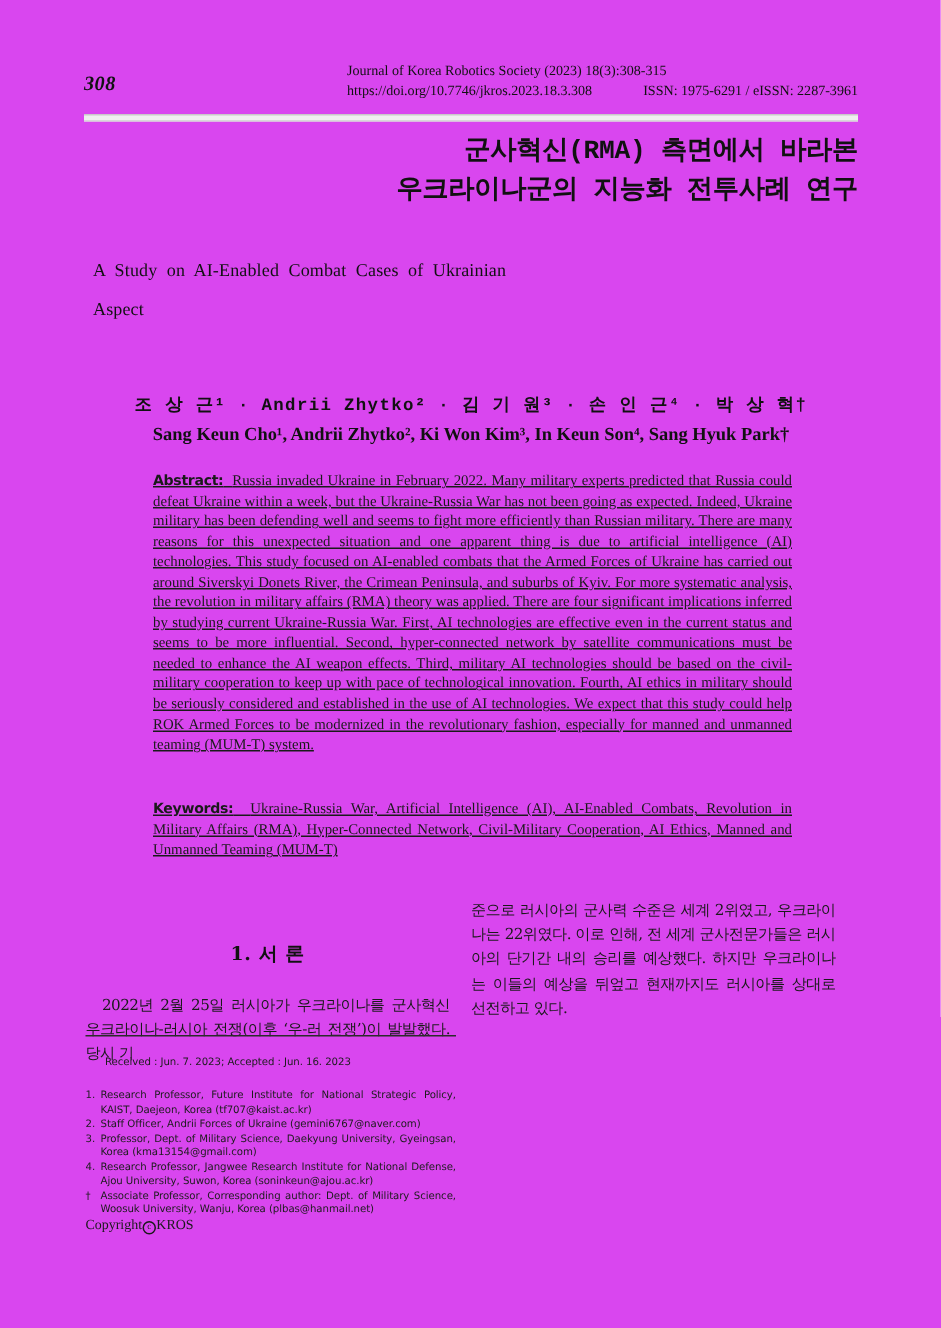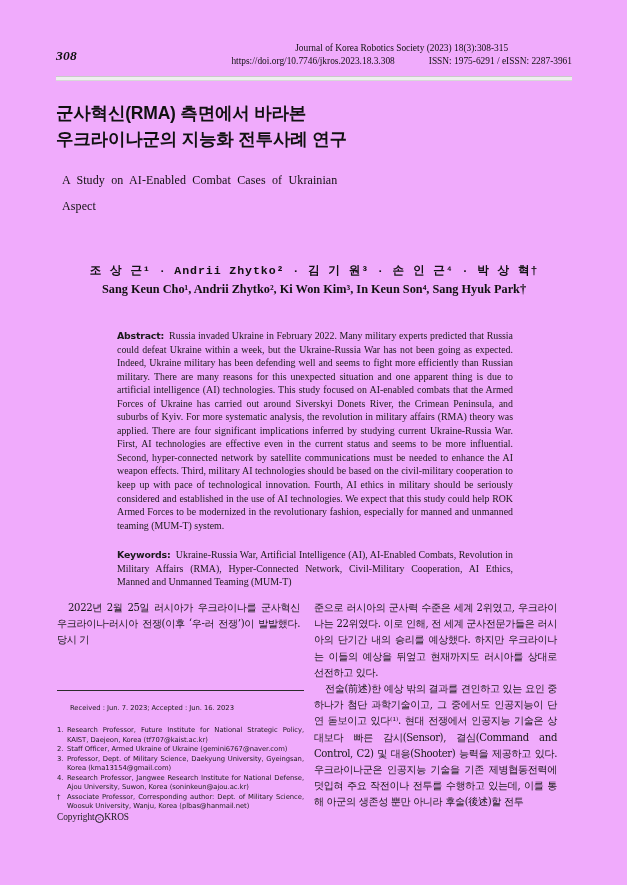--- a/index.html
+++ b/index.html
@@ -14,21 +14,21 @@
     position: relative;
     font-family: "Liberation Serif", "DejaVu Serif", serif;
     color: #1a1a1a;
     overflow: hidden;
   }
   .page {
     position: absolute;
     left: 0; top: 0;
     width: 627px;
     height: 885px;
-    background: #f0abfc;
+    background: #d946ef;
   }
 
   
   .runhead {
     position: absolute;
     left: 56px;
     top: 42px;
     width: 516px;
     height: 30px;
   }
@@ -40,21 +40,21 @@
     font-weight: bold;
     font-style: italic;
     font-size: 13.5px;
     letter-spacing: 0.3px;
     color: #111;
   }
   .runhead-right {
     position: absolute;
     right: 0;
     top: 0;
-    text-align: center;
+    text-align: left;
     font-size: 9.4px;
     line-height: 12.6px;
     color: #111;
     white-space: nowrap;
   }
   .runhead-line2 {
     display: block;
   }
   .runhead-doi {
     margin-right: 34px;
@@ -67,24 +67,24 @@
     height: 3px;
     border-top: 1px solid #c9c9c9;
     border-bottom: 1px solid #d8d8d8;
     background: #efefef;
   }
 
   
   .title-ko {
     position: absolute;
     left: 56px;
-    top: 100px;
+    top: 88px;
     width: 516px;
-    text-align: left;
-    font-family: Liberation Sans, sans-serif;
+    text-align: right;
+    font-family: Liberation Mono, monospace;
     font-weight: bold;
     font-size: 17.5px;
     line-height: 26px;
     letter-spacing: -0.2px;
     color: #111;
   }
   .title-en {
     position: absolute;
     left: 62px;
     top: 168px;
@@ -133,21 +133,22 @@
     top: 313px;
     width: 428px;
   }
   .abs-para {
     font-family: "Liberation Serif", serif;
     font-size: 9.9px;
     line-height: 13.55px;
     text-align: justify;
     text-justify: inter-word;
     color: #1a1a1a;
-    margin: 16px;
+    margin: 1px;
+    text-decoration: underline;
   }
   .abs-label {
     font-family: "DejaVu Sans", "Liberation Sans", sans-serif;
     font-weight: bold;
     font-size: 9.4px;
     letter-spacing: -0.2px;
   }
   .kw-block {
     position: absolute;
     left: 101px;
@@ -280,39 +281,39 @@
 
   <div class="abstract-block">
     <p class="abs-para"><span class="abs-label">Abstract:</span>&nbsp; <span>Russia invaded Ukraine in February 2022. Many military experts predicted that Russia could defeat Ukraine within a week, but the Ukraine-Russia War has not been going as expected. Indeed, Ukraine military has been defending well and seems to fight more efficiently than Russian military. There are many reasons for this unexpected situation and one apparent thing is due to artificial intelligence (AI) technologies. This study focused on AI-enabled combats that the Armed Forces of Ukraine has carried out around Siverskyi Donets River, the Crimean Peninsula, and suburbs of Kyiv. For more systematic analysis, the revolution in military affairs (RMA) theory was applied. There are four significant implications inferred by studying current Ukraine-Russia War. First, AI technologies are effective even in the current status and seems to be more influential. Second, hyper-connected network by satellite communications must be needed to enhance the AI weapon effects. Third, military AI technologies should be based on the civil-military cooperation to keep up with pace of technological innovation. Fourth, AI ethics in military should be seriously considered and established in the use of AI technologies. We expect that this study could help ROK Armed Forces to be modernized in the revolutionary fashion, especially for manned and unmanned teaming (MUM-T) system.</span></p>
   </div>
 
   <div class="kw-block">
     <p class="abs-para"><span class="abs-label">Keywords:</span>&nbsp; <span>Ukraine-Russia War, Artificial Intelligence (AI), AI-Enabled Combats, Revolution in Military Affairs (RMA), Hyper-Connected Network, Civil-Military Cooperation, AI Ethics, Manned and Unmanned Teaming (MUM-T)</span></p>
   </div>
 
   <div class="col col-left">
+    <div class="sec-head">1. 서  론</div>
     <p class="ko-para indent">2022년 2월 25일 러시아가 우크라이나를 군사혁신 우크라이나-러시아 전쟁(이후 ‘우-러 전쟁’)이 발발했다. 당시 기</p>
   </div>
 
   <div class="col col-right">
     <p class="ko-para">준으로 러시아의 군사력 수준은 세계 2위였고, 우크라이나는 22위였다. 이로 인해, 전 세계 군사전문가들은 러시아의 단기간 내의 승리를 예상했다. 하지만 우크라이나는 이들의 예상을 뒤엎고 현재까지도 러시아를 상대로 선전하고 있다.</p>
-    <p class="ko-para indent">전술(前述)한 예상 밖의 결과를 견인하고 있는 요인 중 하나가 첨단 과학기술이고, 그 중에서도 인공지능이 단연 돋보이고 있다⁽¹⁾. 현대 전쟁에서 인공지능 기술은 상대보다 빠른 감시(Sensor), 결심(Command and Control, C2) 및 대응(Shooter) 능력을 제공하고 있다. 우크라이나군은 인공지능 기술을 기존 제병협동전력에 덧입혀 주요 작전이나 전투를 수행하고 있는데, 이를 통해 아군의 생존성 뿐만 아니라 후술(後述)할 전투</p>
   </div>
 
   <div class="footnotes">
     <div class="fn-rule"></div>
     <p class="fn-line">Received : Jun. 7. 2023; Accepted : Jun. 16. 2023</p>
 
     <div class="fn-item">
       <span class="fn-marker">1.</span>
       <span class="fn-body">Research Professor, Future Institute for National Strategic Policy, KAIST, Daejeon, Korea (tf707@kaist.ac.kr)</span>
     </div>
     <div class="fn-item">
       <span class="fn-marker">2.</span>
-      <span class="fn-body">Staff Officer, Armed Ukraine of Ukraine (gemini6767@naver.com)</span>
+      <span class="fn-body">Staff Officer, Andrii Forces of Ukraine (gemini6767@naver.com)</span>
     </div>
     <div class="fn-item">
       <span class="fn-marker">3.</span>
       <span class="fn-body">Professor, Dept. of Military Science, Daekyung University, Gyeingsan, Korea (kma13154@gmail.com)</span>
     </div>
     <div class="fn-item">
       <span class="fn-marker">4.</span>
       <span class="fn-body">Research Professor, Jangwee Research Institute for National Defense, Ajou University, Suwon, Korea (soninkeun@ajou.ac.kr)</span>
     </div>
     <div class="fn-item">

